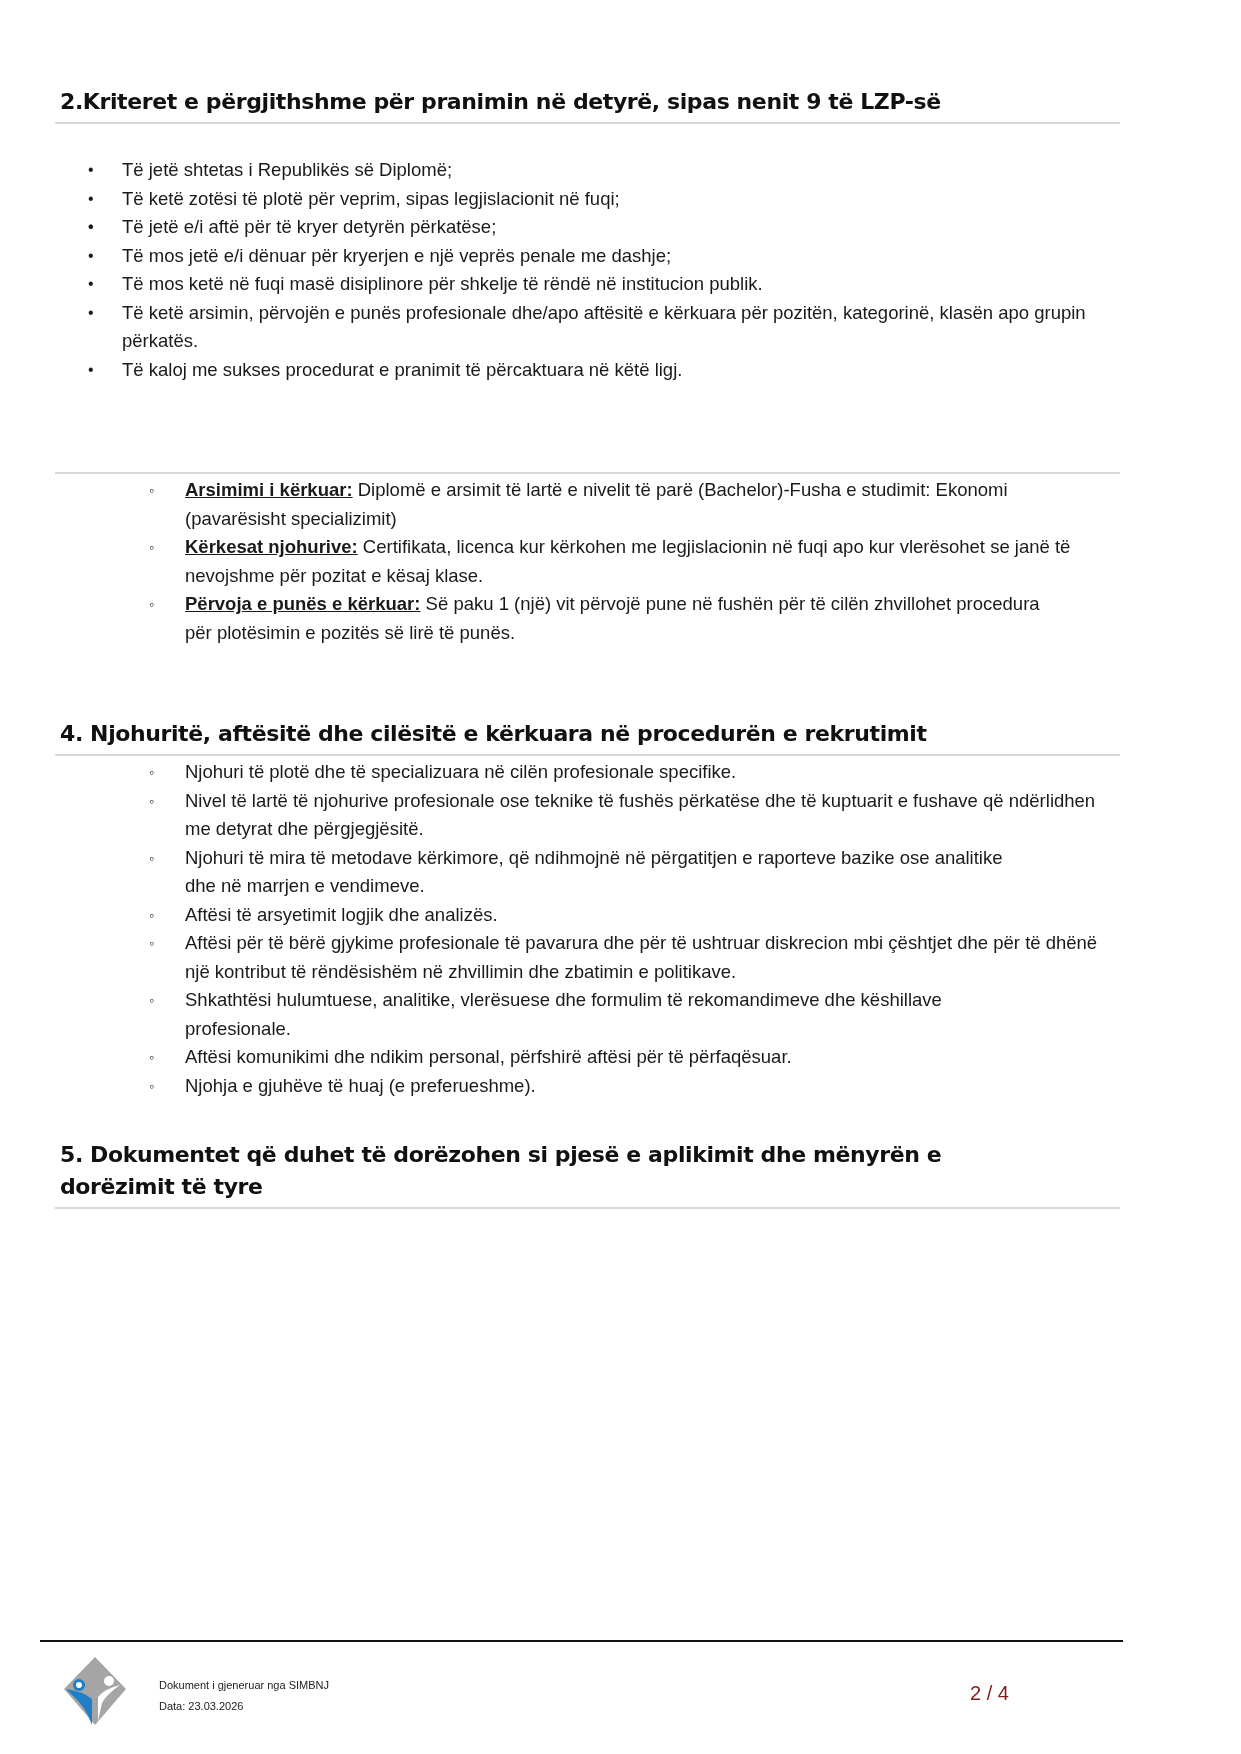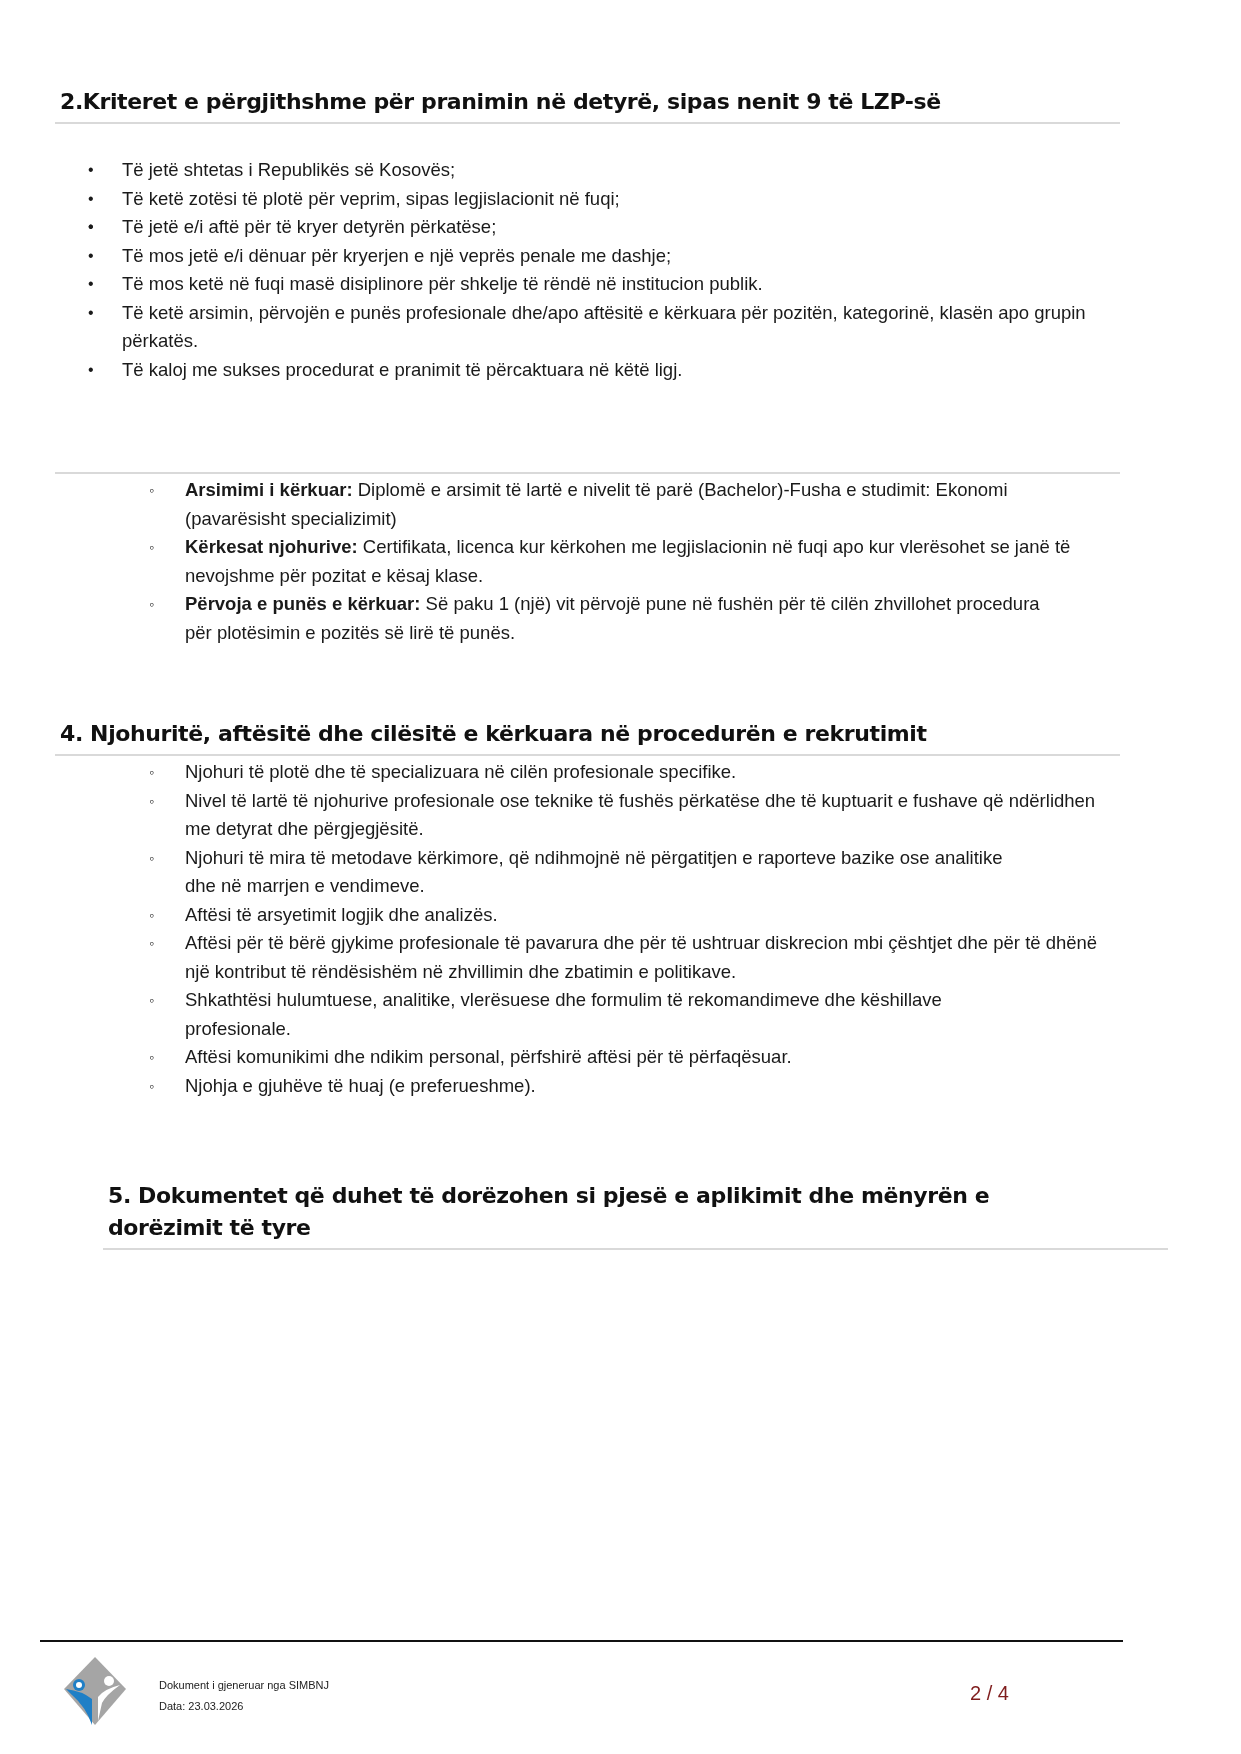--- a/index.html
+++ b/index.html
@@ -10,36 +10,36 @@
   .heading { font-family: "DejaVu Sans", sans-serif; font-weight: bold; font-size: 22px;
              line-height: 32px; margin: 0 0 0 5px; letter-spacing: -0.4px; color: #111; }
   .rule { height: 2px; background: #d9d9d9; margin-top: 4px; }
   ul { list-style: none; margin: 0; padding: 0; }
   li { position: relative; font-size: 18.5px; line-height: 28.5px; color: #1a1a1a; }
   .bullets li { padding-left: 67px; }
   .bullets li .mark { position: absolute; left: 33px; top: 0; font-size: 16px; }
   .circles li { padding-left: 130px; }
   .circles li .mark { position: absolute; left: 94px; top: 0; font-size: 14px; }
   .txt { display: inline; }
-  b { font-weight: bold; }
+  b { font-weight: bold; text-decoration: underline; }
   .footer-line { position: absolute; left: 40px; top: 1640px; width: 1083px; height: 2px; background: #111; }
   .logo { position: absolute; left: 62px; top: 1655px; width: 66px; height: 72px; }
   .footer-text { position: absolute; left: 159px; top: 1675px; font-size: 11px; line-height: 21px; color: #222; }
   .page-num { position: absolute; left: 970px; top: 1682px; font-size: 20px; color: #7f1d1d; }
 </style>
 </head>
 <body>
 
 <div class="page">
 
   <div class="section" style="top:86px;">
     <h2 class="heading">2.Kriteret e përgjithshme për pranimin në detyrë, sipas nenit 9 të LZP-së</h2>
     <div class="rule"></div>
     <ul class="bullets" style="margin-top:32px;">
-      <li><span class="mark">•</span><span class="txt">Të jetë shtetas i Republikës së Kosovës;</span></li>
+      <li><span class="mark">•</span><span class="txt">Të jetë shtetas i Republikës së Diplomë;</span></li>
       <li><span class="mark">•</span><span class="txt">Të ketë zotësi të plotë për veprim, sipas legjislacionit në fuqi;</span></li>
       <li><span class="mark">•</span></li>
       <li><span class="mark">•</span><span class="txt">Të jetë e/i aftë për të kryer detyrën përkatëse;</span></li>
       <li><span class="mark">•</span><span class="txt">Të mos jetë e/i dënuar për kryerjen e një veprës penale me dashje;</span></li>
       <li><span class="mark">•</span><span class="txt">Të mos ketë në fuqi masë disiplinore për shkelje të rëndë në institucion publik.</span></li>
       <li style="padding-right:30px;"><span class="mark">•</span><span class="txt">Të ketë arsimin, përvojën e punës profesionale dhe/apo aftësitë e kërkuara për pozitën, kategorinë, klasën apo grupin përkatës.</span></li>
       <li><span class="mark">•</span><span class="txt">Të kaloj me sukses procedurat e pranimit të përcaktuara në këtë ligj.</span></li>
     </ul>
   </div>
 
@@ -60,21 +60,21 @@
       <li><span class="mark">◦</span><span class="txt">Nivel të lartë të njohurive profesionale ose teknike të fushës përkatëse dhe të kuptuarit e fushave që ndërlidhen me detyrat dhe përgjegjësitë.</span></li>
       <li style="padding-right:80px;"><span class="mark">◦</span><span class="txt">Njohuri të mira të metodave kërkimore, që ndihmojnë në përgatitjen e raporteve bazike ose analitike dhe në marrjen e vendimeve.</span></li>
       <li><span class="mark">◦</span><span class="txt">Aftësi të arsyetimit logjik dhe analizës.</span></li>
       <li><span class="mark">◦</span><span class="txt">Aftësi për të bërë gjykime profesionale të pavarura dhe për të ushtruar diskrecion mbi çështjet dhe për të dhënë një kontribut të rëndësishëm në zhvillimin dhe zbatimin e politikave.</span></li>
       <li style="padding-right:60px;"><span class="mark">◦</span><span class="txt">Shkathtësi hulumtuese, analitike, vlerësuese dhe formulim të rekomandimeve dhe këshillave profesionale.</span></li>
       <li><span class="mark">◦</span><span class="txt">Aftësi komunikimi dhe ndikim personal, përfshirë aftësi për të përfaqësuar.</span></li>
       <li><span class="mark">◦</span><span class="txt">Njohja e gjuhëve të huaj (e preferueshme).</span></li>
     </ul>
   </div>
 
-  <div class="section" style="top:1180px;margin-left:48px;">
+  <div class="section" style="top:1139px;">
     <h2 class="heading" style="padding-right:120px;">5. Dokumentet që duhet të dorëzohen si pjesë e aplikimit dhe mënyrën e dorëzimit të tyre</h2>
     <div class="rule"></div>
   </div>
 
   <div class="footer-line"></div>
   <div class="logo">
     <svg width="66" height="72" viewBox="0 0 66 72">
       <path d="M33 2 L64 34 L33 70 L2 34 Z" fill="#9b9b9b" opacity="0.9"></path>
       <path d="M4 34 Q20 36 30 44 L30 70 Q24 52 10 40 Z" fill="#1f7fc6"></path>
       <circle cx="17" cy="30" r="6" fill="#1f7fc6"></circle>

